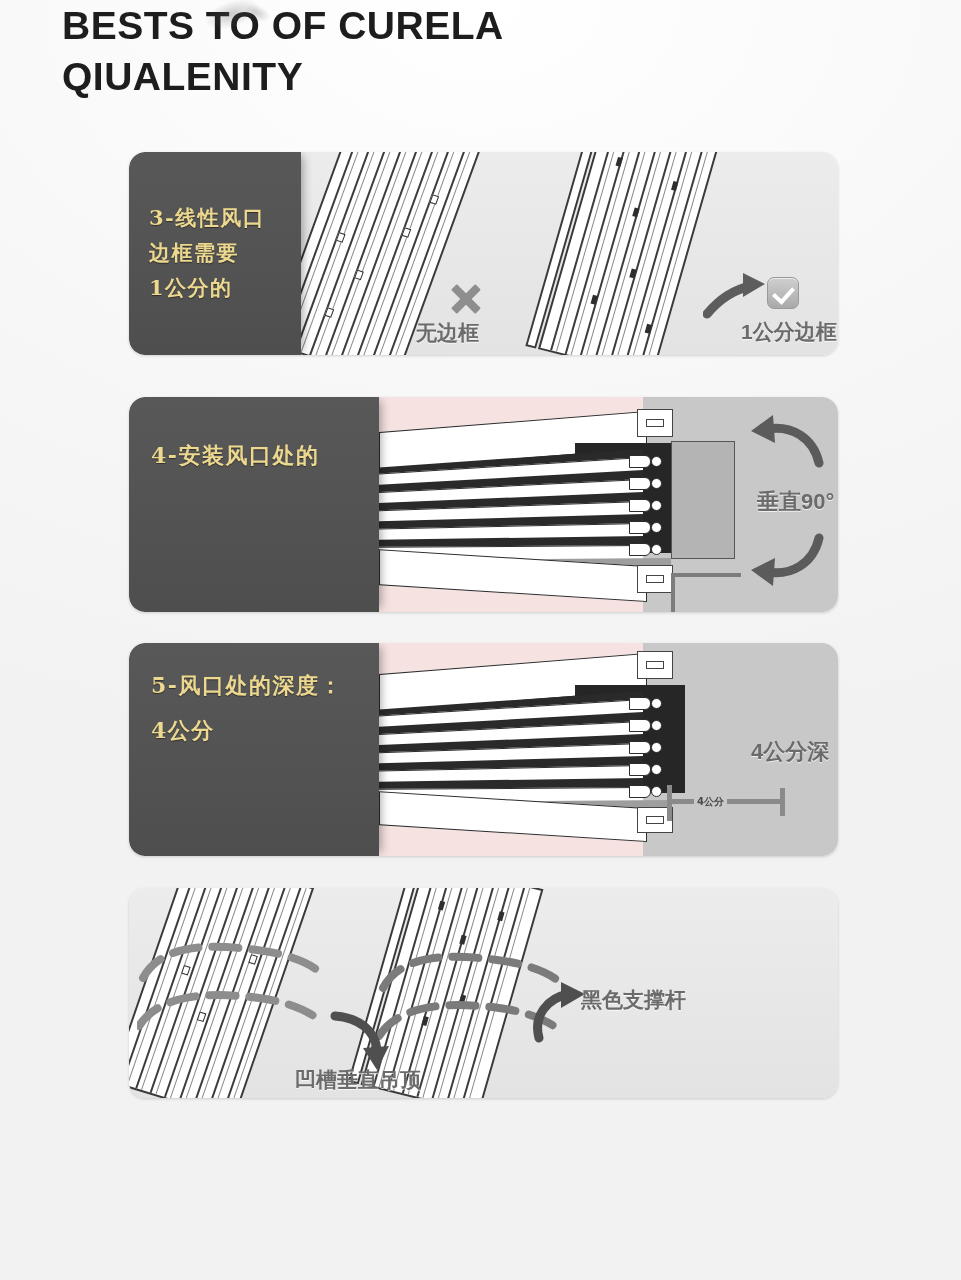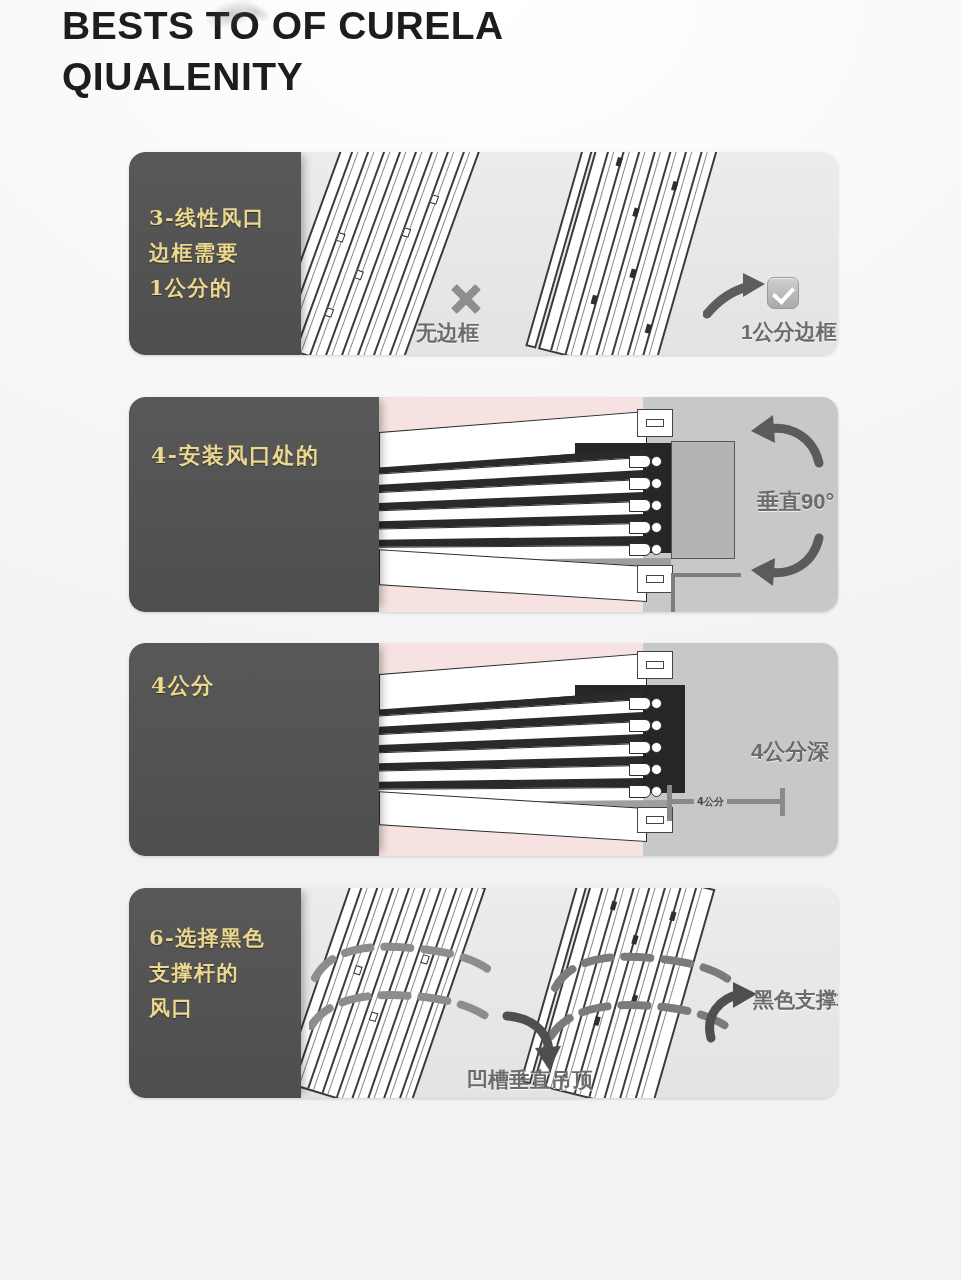--- a/index.html
+++ b/index.html
@@ -318,20 +318,21 @@
       <svg class="arrow" style="left:368px;top:133px;" width="80" height="56" viewBox="0 0 80 56">
         <path d="M72 8 C66 34 44 46 20 42" stroke="#5b5b5b" stroke-width="9" fill="none" stroke-linecap="round"></path>
         <path d="M26 56 L4 40 L28 28 Z" fill="#5b5b5b"></path>
       </svg>
     </div>
   </div>
 
   <div class="panel p3">
     <div class="dark">
       <div class="caption">
+        <span class="l">5-风口处的深度：</span>
         <span class="l">4公分</span>
       </div>
     </div>
     <div class="stage">
       <div class="pink"></div>
       <div class="greyslab"></div>
 
       <div class="xsec">
         <div class="blade" style="left:0;top:10px;width:268px;height:38px;
              background:#fff;border:1px solid #2c2c2c;box-sizing:border-box;
@@ -386,27 +387,20 @@
       <div class="stage-label" style="left:372px;top:94px;font-size:22px;color:#6b6b6b;">4公分深</div>
 
       <div class="dim-cap" style="left:288px;top:142px;height:36px;"></div>
       <div class="dim-line" style="left:288px;top:156px;width:118px;"></div>
       <div class="dim-cap" style="left:401px;top:145px;height:28px;"></div>
       <div class="dim-text" style="left:315px;top:152px;">4公分</div>
     </div>
   </div>
 
   <div class="panel p4">
-    <div class="dark">
-      <div class="caption">
-        <span class="l">6-选择黑色</span>
-        <span class="l">支撑杆的</span>
-        <span class="l">风口</span>
-      </div>
-    </div>
     <div class="stage">
 
       <div class="grille" style="left:18px;top:-26px;width:130px;height:246px;transform:rotate(19deg) skewY(-2deg);">
         <div class="gr-body">
           <div class="slat" style="left:9px"></div>
             <div class="slat thin" style="left:15px"></div>
           <div class="slat" style="left:24px"></div>
             <div class="slat thin" style="left:30px"></div>
           <div class="slat" style="left:39px"></div>
             <div class="slat thin" style="left:45px"></div>

